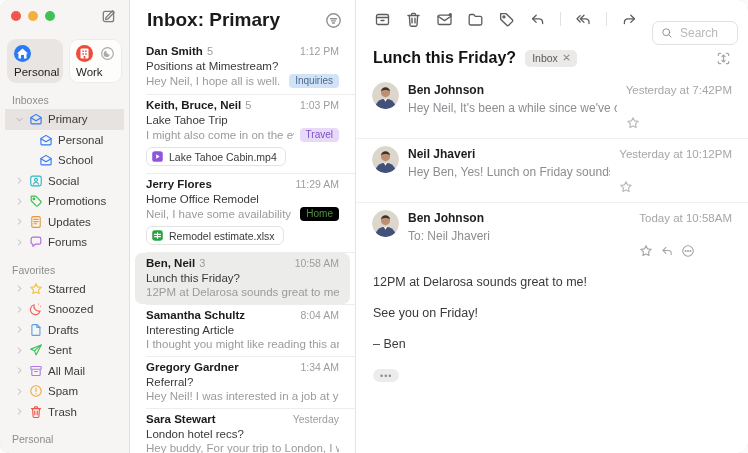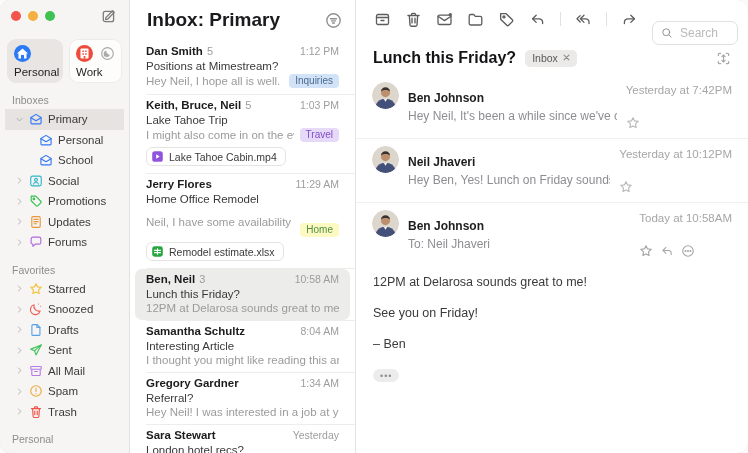--- a/index.html
+++ b/index.html
@@ -71,21 +71,21 @@
   .search input::placeholder{color:#b9b9b9;}
   .subject-row{display:flex;align-items:center;padding:13px 17px 8px;gap:9px;flex:none;}
   .subject-row h1{font-size:16px;font-weight:700;color:#141416;}
   .inbox-chip{display:inline-flex;align-items:center;gap:5px;background:#ebeae9;border-radius:5px;
     padding:2px 7px 3px;font-size:10.5px;color:#5a5a5a;}
   .x-ic{width:7px;height:7px;color:#8d8d8d;}
   .expand-btn{margin-left:auto;width:15px;height:15px;color:#a8a8a8;}
   .msg{display:flex;gap:9px;padding:7px 16px 8px;align-items:flex-start;}
   .msg.collapsed{border-bottom:1px solid #efefee;cursor:pointer;}
   .av{width:27px;height:27px;flex:none;border-radius:50%;overflow:hidden;}
-  .msg-main{flex:1;min-width:0;margin-top:8px;}
+  .msg-main{flex:1;min-width:0;}
   .msg-name{font-size:12px;font-weight:700;color:#1e1e20;padding-top:1px;}
   .msg-prev,.msg-to{font-size:12px;color:#8d8d92;white-space:nowrap;overflow:hidden;margin-top:4px;}
   .msg-right{flex:none;display:flex;flex-direction:column;gap:20px;}
   .msg-date{font-size:11.5px;color:#a6a6a6;padding-top:2px;}
   .m-star{width:14px;height:14px;color:#b9b9b9;}
   .hdr-ics{display:flex;gap:7px;align-items:center;color:#a6a6a6;}
   .hdr-ics .ic{width:14px;height:14px;}
   .body{padding:8px 17px 0;font-size:12.5px;color:#3a3a3c;line-height:1.35;}
   .body p{margin:0 0 14px;}
   .quote-chip{display:inline-flex;align-items:center;justify-content:center;background:#ececec;
@@ -381,21 +381,21 @@
               </svg>
             </span>
             <span>Lake Tahoe Cabin.mp4</span>
           </div></div>
         <div class="mdiv"></div>
         <div class="mrow"><div class="m1">
             <span class="m-sender">Jerry Flores</span>
             <span class="m-time">11:29 AM</span>
           </div><div class="m-subj">Home Office Remodel</div><div class="m3">
             <span class="m-prev">Neil, I have some availability next...</span>
-            <span class="m-tag" style="background: #fef9c3; color: rgb(78, 145, 65); margin-top: 16px;">Home</span>
+            <span class="m-tag" style="background: #000000; color: rgb(78, 145, 65);">Home</span>
           </div><div class="m-att">
             <span class="fic ic">
               <svg viewBox="0 0 16 16">
                 <rect x="1.5" y="1.5" width="13" height="13" rx="3" fill="#27a63f"></rect>
                 <path d="M3.8 6.6h8.4M3.8 9.4h8.4M8 4v8" stroke="#fff" stroke-width="1.3" fill="none"></path>
               </svg>
             </span>
             <span>Remodel estimate.xlsx</span>
           </div></div>
         <div class="mdiv"></div>

